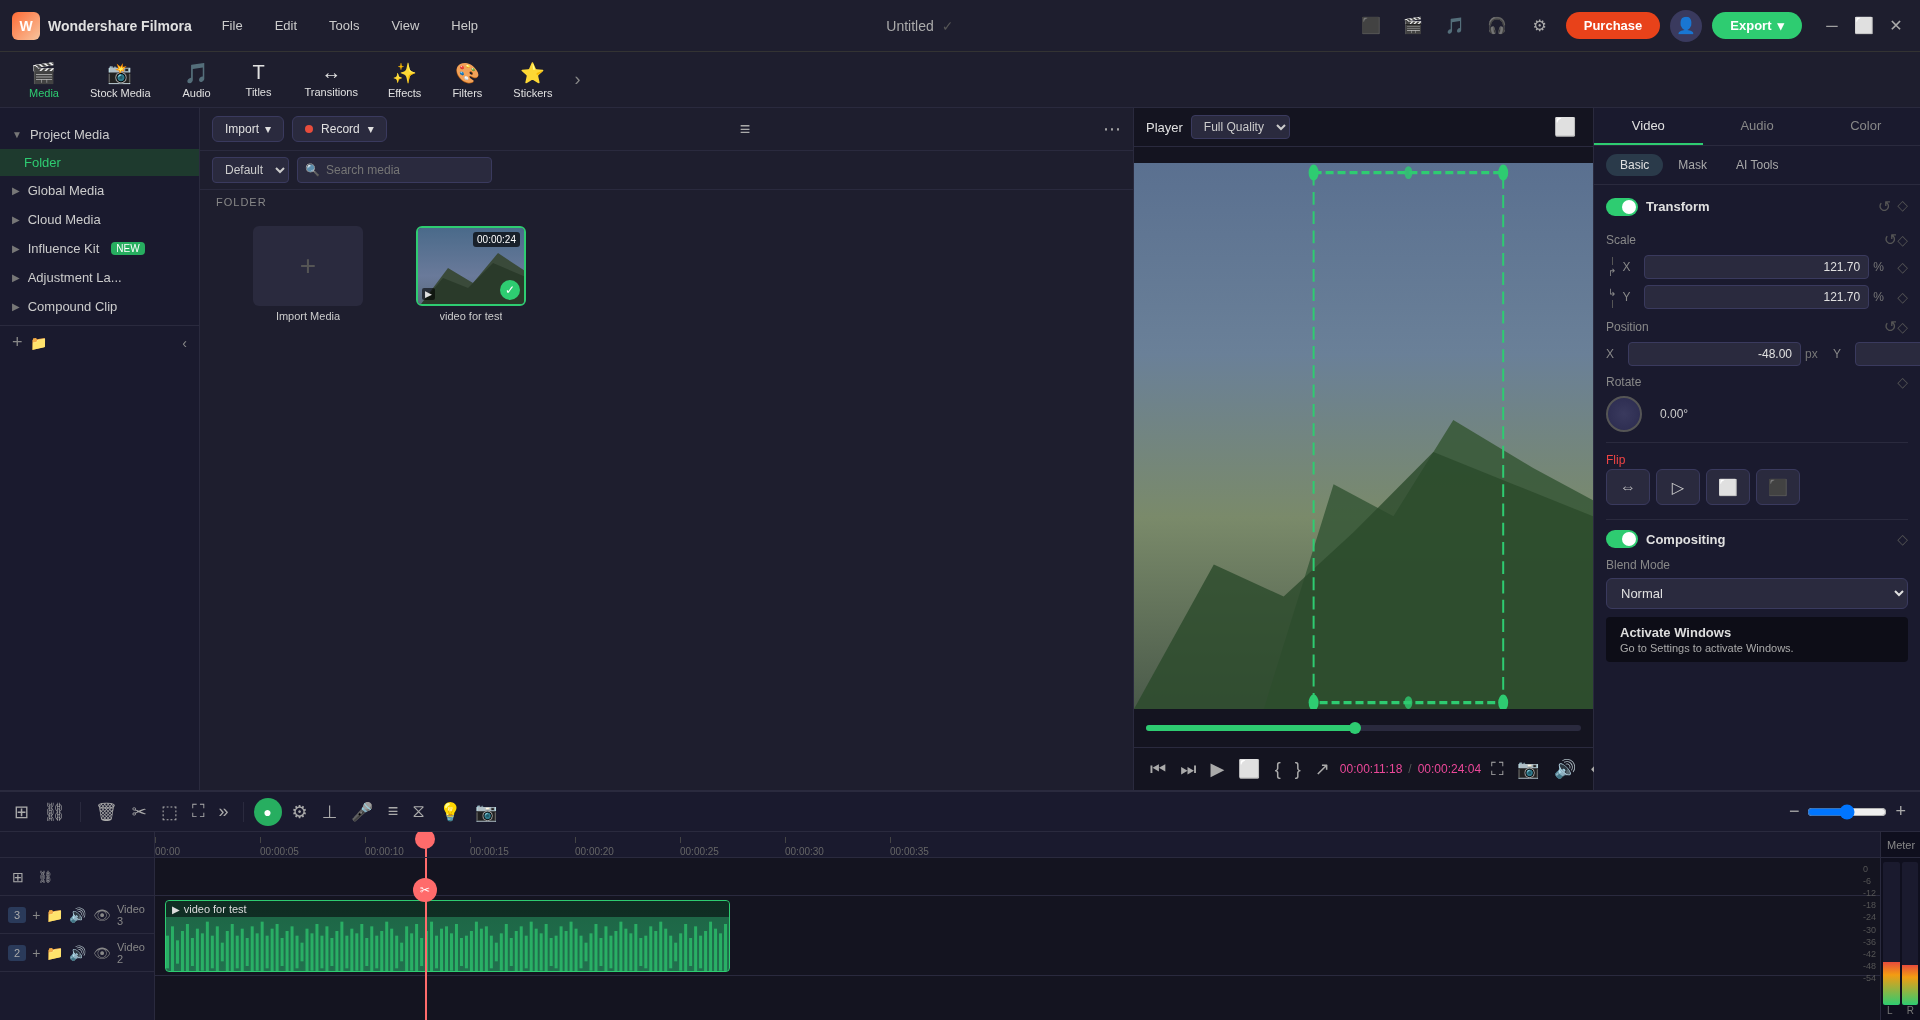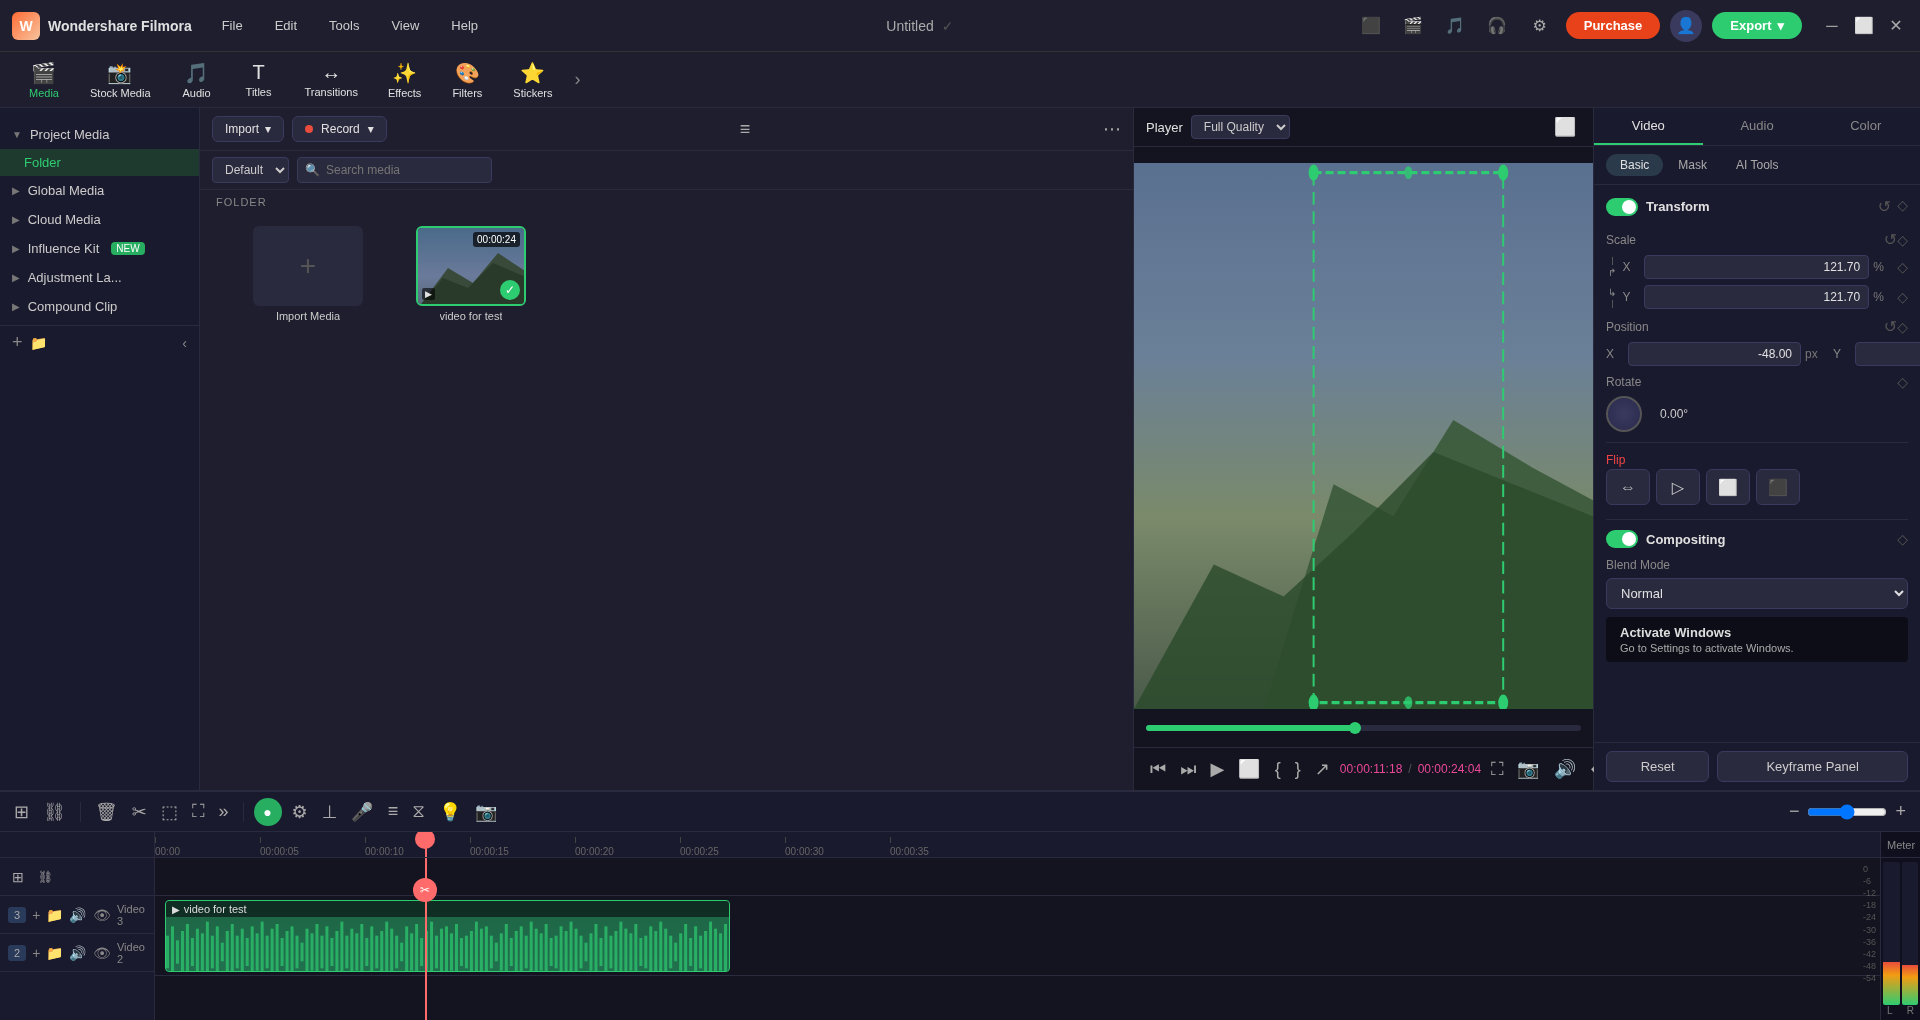--- a/index.html
+++ b/index.html
@@ -1216,24 +1216,20 @@
         <div class="blend-mode-label">Blend Mode</div>
         <select class="blend-select">
           <option>Normal</option>
         </select>
       </div>
 
       <div class="activate-windows">
         <div style="font-size:13px;font-weight:600;color:#ddd;">Activate Windows</div>
         <div style="font-size:11px;color:#aaa;margin-top:2px;">Go to Settings to activate Windows.</div>
       </div>
-    </div>
-    <div class="bottom-btns">
-      <button class="reset-btn">Reset</button>
-      <button class="keyframe-btn">Keyframe Panel</button>
     </div>
   </div>
 </div>
 
 <div class="timeline">
   <div class="timeline-toolbar">
     <button class="tl-btn">⊞</button>
     <button class="tl-btn">⛓</button>
     <div class="tl-separator"></div>
     <button class="tl-btn">🗑</button>

